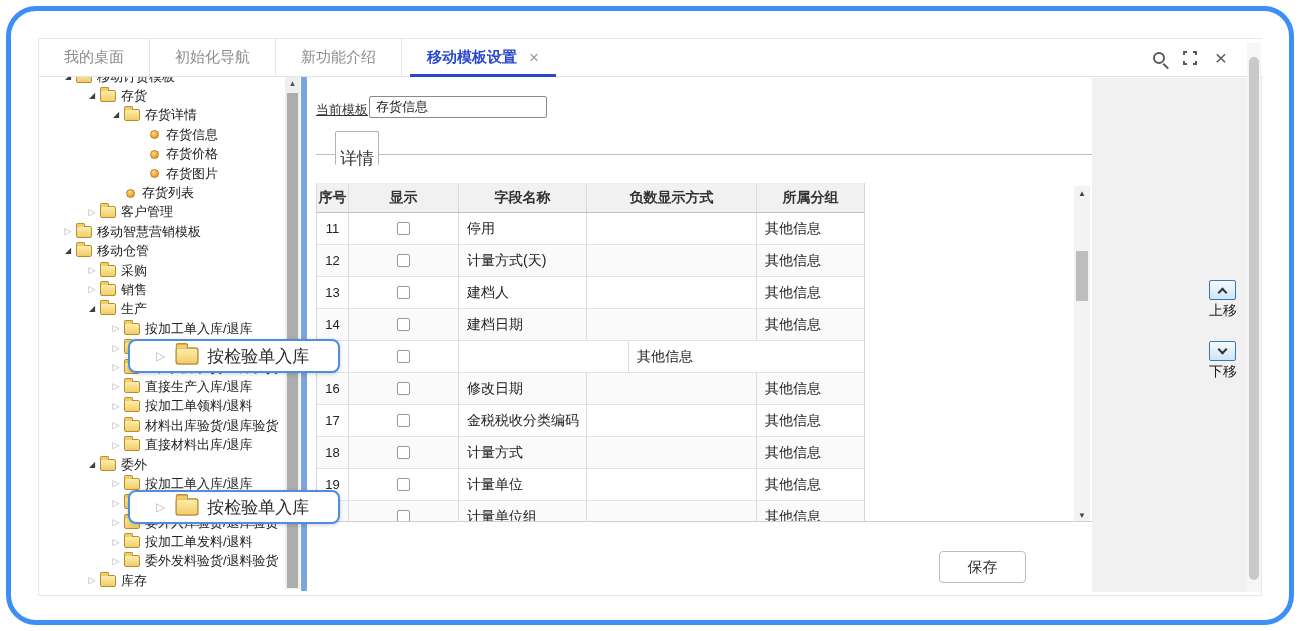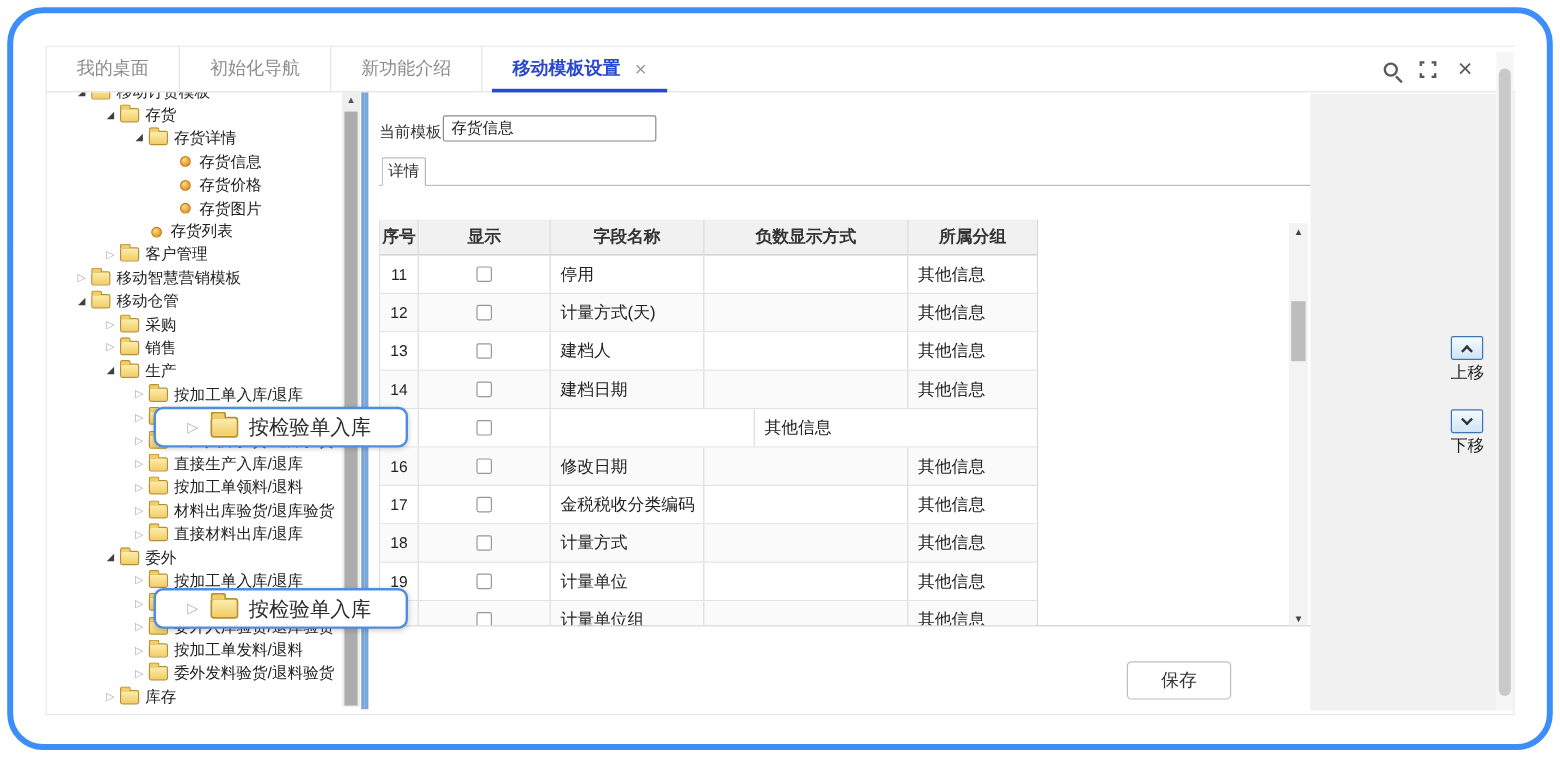--- a/index.html
+++ b/index.html
@@ -42,23 +42,23 @@
 
   
   .tree-scroll { position:absolute; left:246px; top:38px; width:15px; height:512px; background:#efefef; }
   .tree-scroll .sb-up { position:absolute; top:2px; left:0; width:15px; text-align:center; font-size:8px; color:#555; }
   .tree-scroll .sb-thumb { position:absolute; top:16px; bottom:1px; left:2px; right:2px; background:#adadad; }
 
   
   .splitter { position:absolute; left:262px; top:38px; width:5px; height:514px; background:#fff; border-left:3px solid #7ba6d9; border-right:3px solid #7ba6d9; cursor:col-resize; }
 
   
-  .cur-label { position:absolute; left:277px; top:62px; font-size:13px; color:#333; }
+  .cur-label { position:absolute; left:277px; top:62px; font-size:13px; color:#333;text-decoration:underline; }
   .cur-input { position:absolute; left:330px; top:57px; width:178px; height:22px; border:1px solid #8a8a8a; border-radius:2px; padding:0 6px; font-size:13px; font-family:inherit; color:#222; background:#fff; }
-  .detail-tab { position:absolute; left:279px; top:92px; min-width:37px; height:24px; background:#fff; border:1px solid #b3b3b3; border-bottom:1px solid #fff; border-radius:2px 2px 0 0; font-size:13px; text-align:center; line-height:22px; padding:0 4px; z-index:3; }
+  .detail-tab { position:absolute; left:296px; top:92px; min-width:37px; height:24px; background:#fff; border:1px solid #b3b3b3; border-bottom:1px solid #fff; border-radius:2px 2px 0 0; font-size:17px; text-align:center; line-height:22px; padding:16px 4px; z-index:3; }
 
   .table-widget { position:absolute; left:277px; top:115px; width:776px; height:368px; background:#fff; border-top:1px solid #bcbcbc; border-bottom:1px solid #cfcfcf; overflow:hidden; z-index:1; }
   .grid { width:549px; border-left:1px solid #d6d6d6; border-right:1px solid #d6d6d6;margin-top:28px; }
   .thead { display:flex; height:30px; background:#f1f1f1; border-bottom:1px solid #c0c0c0; font-weight:bold; font-size:14px; }
   .thead .tcell { display:flex; align-items:center; justify-content:center; }
   .tcell { border-right:1px solid #dcdcdc; height:100%; }
   .tcell:last-child { border-right:none; }
   .c-seq { flex:0 0 32px; }
   .c-show { flex:0 0 110px; }
   .c-field { flex:0 0 128px; }

